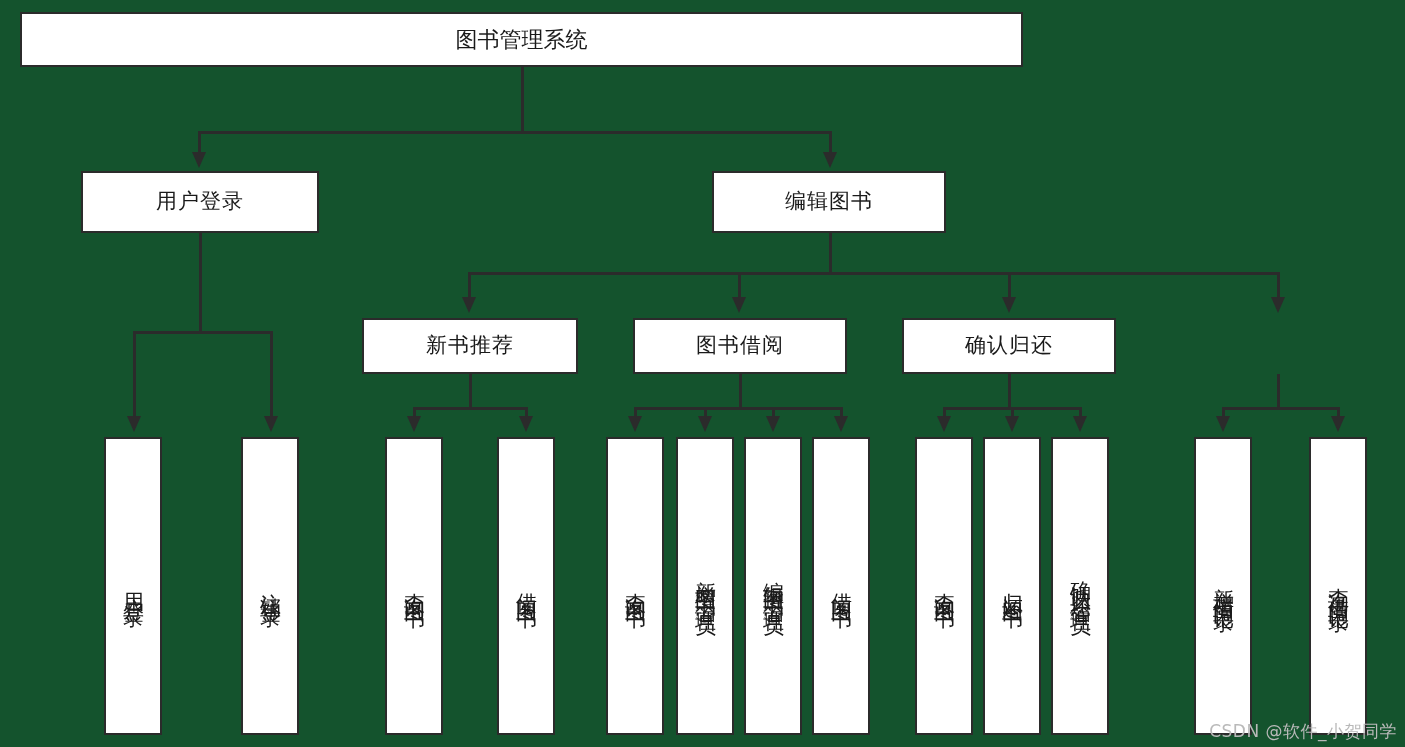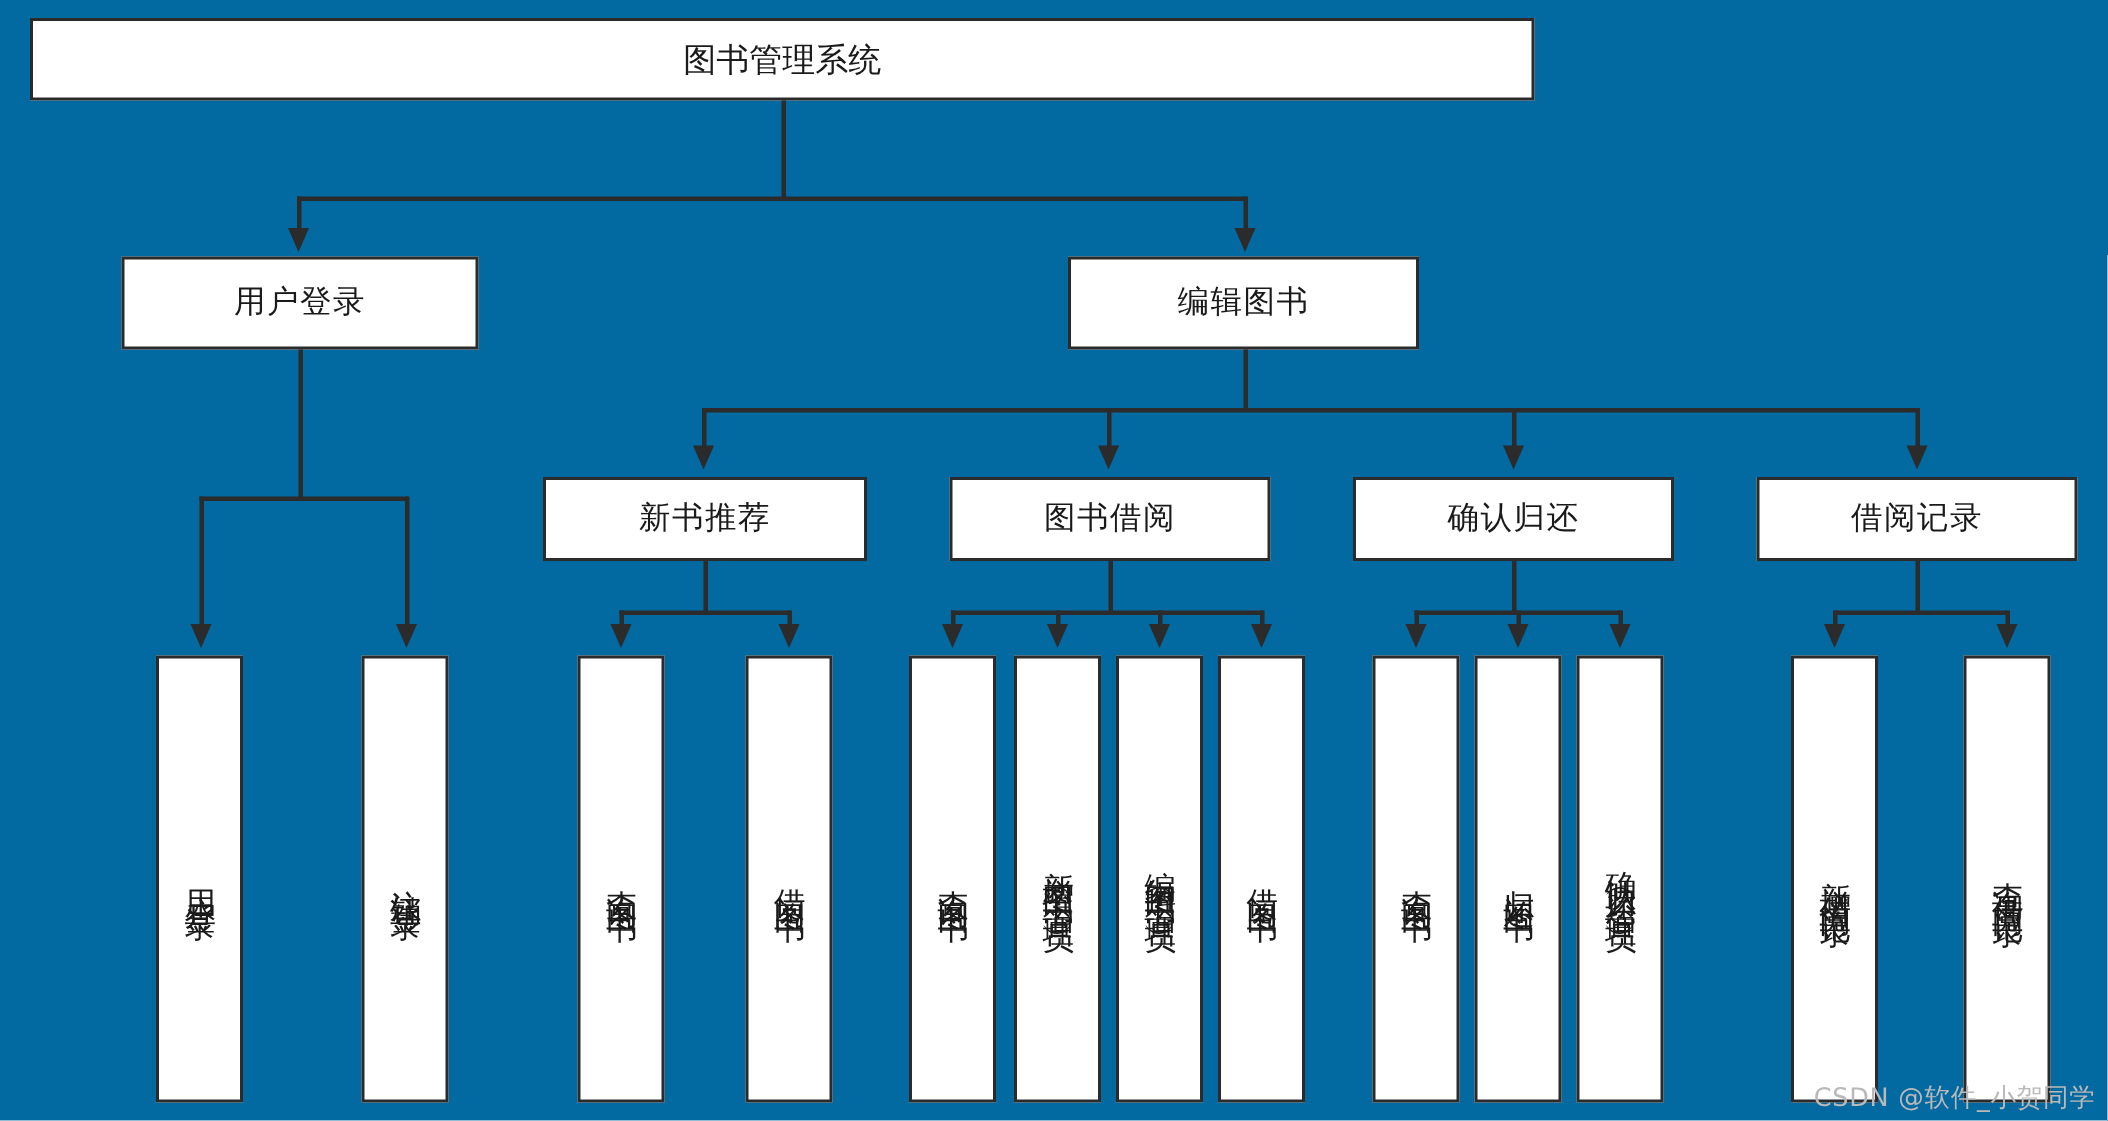--- a/index.html
+++ b/index.html
@@ -8,21 +8,21 @@
     padding: 0;
     background: #ffffff;
   }
   body {
     font-family: "DejaVu Sans", "Liberation Sans", sans-serif;
   }
   #canvas {
     position: relative;
     width: 1405px;
     height: 747px;
-    background: #0369a1;
+    background: #14532d;
     overflow: hidden;
   }
   
   .node {
     position: absolute;
     box-sizing: border-box;
     background: #ffffff;
     border: 2.5px solid #2b2b2b;
     display: flex;
     align-items: center;
@@ -128,23 +128,20 @@
   <div class="arrow" style="left:1271px; top:297px;"></div>
 
   <div class="node h" style="left:362px; top:318px; width:216px; height:56px;">
     <span>新书推荐</span>
   </div>
   <div class="node h" style="left:633px; top:318px; width:214px; height:56px;">
     <span>图书借阅</span>
   </div>
   <div class="node h" style="left:902px; top:318px; width:214px; height:56px;">
     <span>确认归还</span>
-  </div>
-  <div class="node h" style="left:1171px; top:318px; width:214px; height:56px;">
-    <span>借阅记录</span>
   </div>
 
   <div class="ln vl" style="left:469px; top:374px; height:35px;"></div>
   <div class="ln hl" style="left:413px; top:407px; width:114px;"></div>
   <div class="ln vl" style="left:413px; top:407px; height:12px;"></div>
   <div class="arrow" style="left:407px; top:416px;"></div>
   <div class="ln vl" style="left:525px; top:407px; height:12px;"></div>
   <div class="arrow" style="left:519px; top:416px;"></div>
 
   <div class="node v" style="left:385px; top:437px; width:58px; height:298px;">

